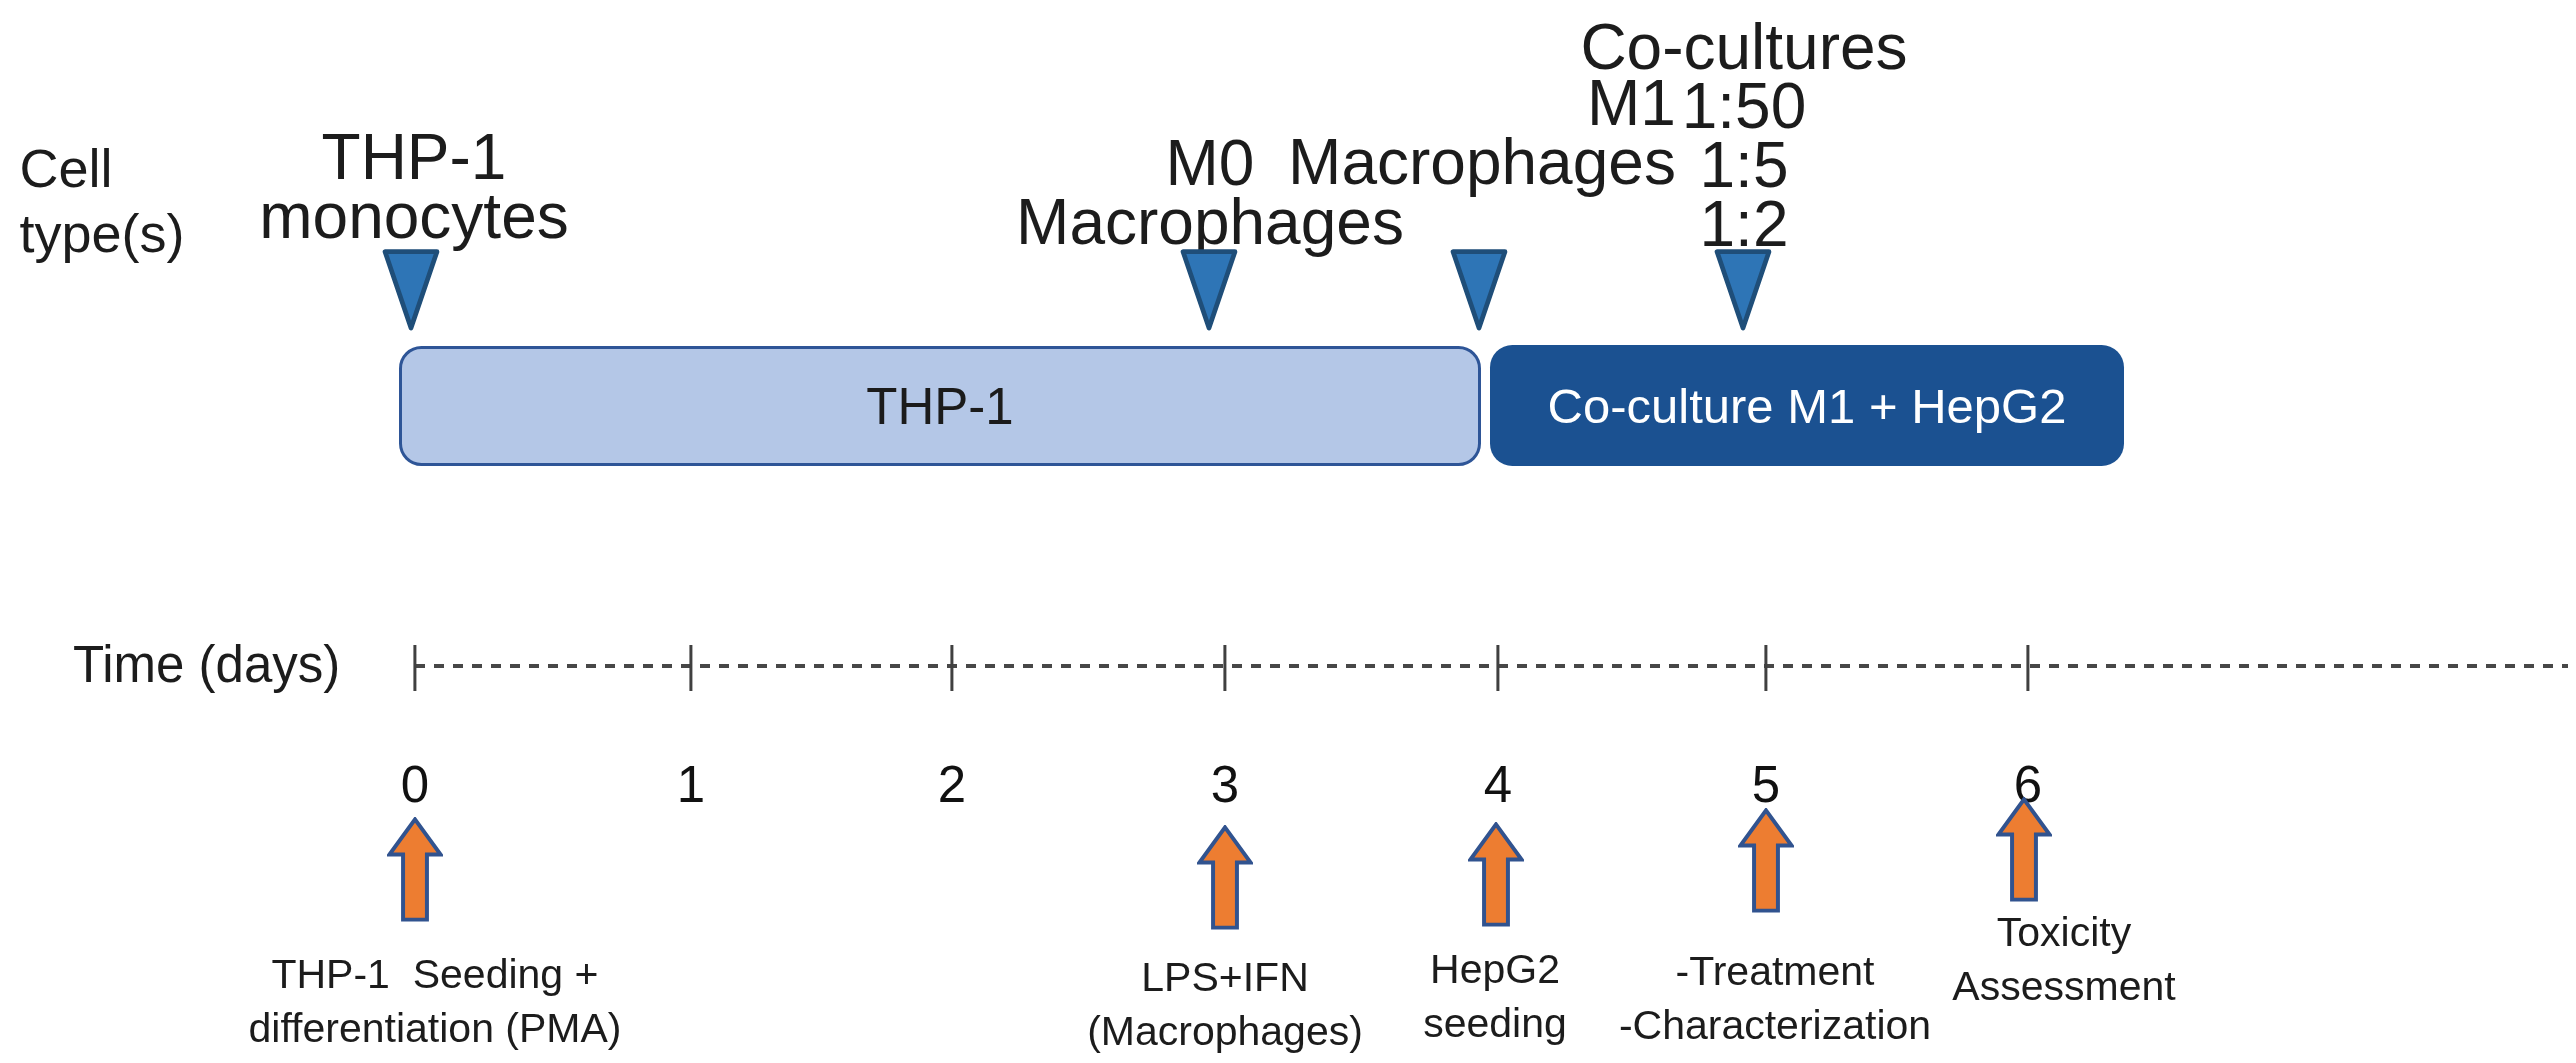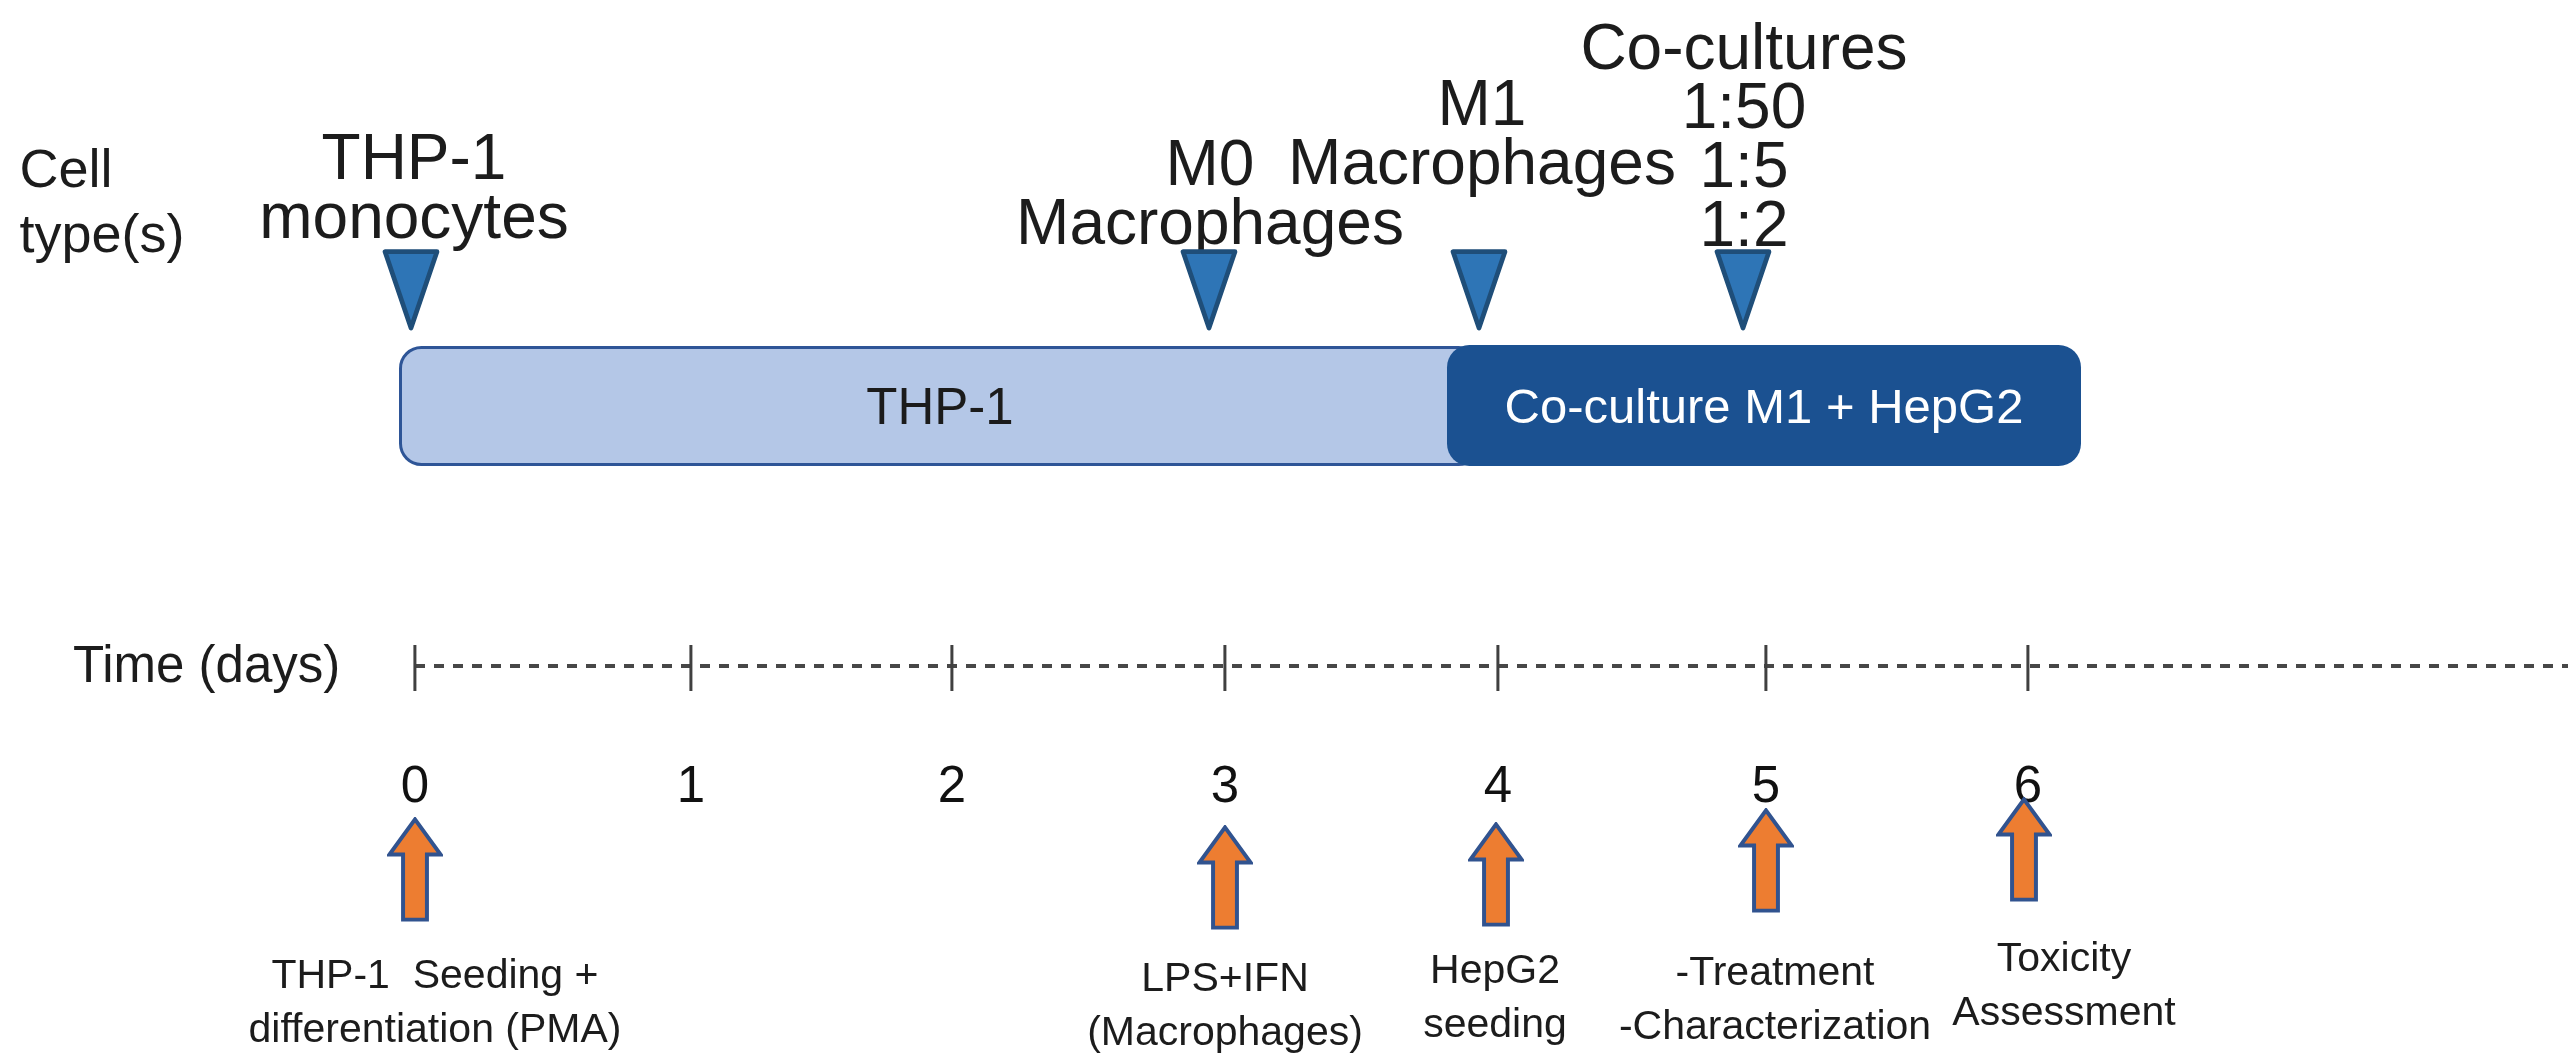--- a/index.html
+++ b/index.html
@@ -52,40 +52,40 @@
     <div class="tri" style="left: 411px; top: 247px;"><svg width="61" height="85" viewBox="0 0 76 108">
         <polygon points="5,6 71,6 38,103" fill="#2E75B6" stroke="#1F4E79" stroke-width="6" stroke-linejoin="round"></polygon>
       </svg></div>
     <div class="ann" style="left: 1210px; top: 134px;">
       <div>M0</div>
       <div>Macrophages</div>
     </div>
     <div class="tri" style="left: 1209px; top: 247px;"><svg width="61" height="85" viewBox="0 0 76 108">
         <polygon points="5,6 71,6 38,103" fill="#2E75B6" stroke="#1F4E79" stroke-width="6" stroke-linejoin="round"></polygon>
       </svg></div>
-    <div class="ann" style="left: 1482px; top: 74px;">
+    <div class="ann" style="left: 1482px; top: 74px; text-align: right;">
       <div>M1</div>
       <div>Macrophages</div>
     </div>
     <div class="tri" style="left: 1479px; top: 247px;"><svg width="61" height="85" viewBox="0 0 76 108">
         <polygon points="5,6 71,6 38,103" fill="#2E75B6" stroke="#1F4E79" stroke-width="6" stroke-linejoin="round"></polygon>
       </svg></div>
     <div class="ann" style="left: 1744px; top: 17.6px;">
       <div>Co-cultures</div>
       <div>1:50</div>
       <div>1:5</div>
       <div>1:2</div>
     </div>
     <div class="tri" style="left: 1743px; top: 247px;"><svg width="61" height="85" viewBox="0 0 76 108">
         <polygon points="5,6 71,6 38,103" fill="#2E75B6" stroke="#1F4E79" stroke-width="6" stroke-linejoin="round"></polygon>
       </svg></div>
     <div class="bar bar-light" style="left: 399px; top: 346px; width: 1082px; height: 120px; background: rgb(180, 199, 231); border: 3.2px solid rgb(46, 85, 151);">
       <div class="bar-label" style="font-size: 51px; color: rgb(27, 27, 27);">THP-1</div>
     </div>
-    <div class="bar bar-dark" style="left: 1447px; top: 345px; width: 634px; height: 121px; background: rgb(27, 81, 145);">
+    <div class="bar bar-dark" style="left: 1490px; top: 345px; width: 634px; height: 121px; background: rgb(27, 81, 145);">
       <div class="bar-label" style="font-size: 49px; color: rgb(255, 255, 255);">Co-culture M1 + HepG2</div>
     </div>
     <div class="dashline" style="left: 415px; top: 664px; width: 2153px;"></div>
     <div class="tick" style="left: 415px; top: 645px; height: 46px;"></div>
     <div class="daynum" style="left: 415px; top: 755px;">0</div>
     <div class="tick" style="left: 691px; top: 645px; height: 46px;"></div>
     <div class="daynum" style="left: 691px; top: 755px;">1</div>
     <div class="tick" style="left: 952px; top: 645px; height: 46px;"></div>
     <div class="daynum" style="left: 952px; top: 755px;">2</div>
     <div class="tick" style="left: 1225px; top: 645px; height: 46px;"></div>
@@ -120,18 +120,18 @@
     <div class="arrow" style="left: 1766px; top: 808px;"><svg width="56" height="105" viewBox="0 0 70 132">
         <polygon points="35,3 67,47 50,47 50,129 20,129 20,47 3,47" fill="#ED7D31" stroke="#31538F" stroke-width="5" stroke-linejoin="miter"></polygon>
       </svg></div>
     <div class="evt" style="left: 1775px; top: 944px;">
       <div>-Treatment</div>
       <div>-Characterization</div>
     </div>
     <div class="arrow" style="left: 2024px; top: 797px;"><svg width="56" height="105" viewBox="0 0 70 132">
         <polygon points="35,3 67,47 50,47 50,129 20,129 20,47 3,47" fill="#ED7D31" stroke="#31538F" stroke-width="5" stroke-linejoin="miter"></polygon>
       </svg></div>
-    <div class="evt" style="left: 2064px; top: 930px;">
+    <div class="evt" style="left: 2064px; top: 905px;">
       <div>Toxicity</div>
       <div>Assessment</div>
     </div>
   </div>
 
 
 </body></html>

